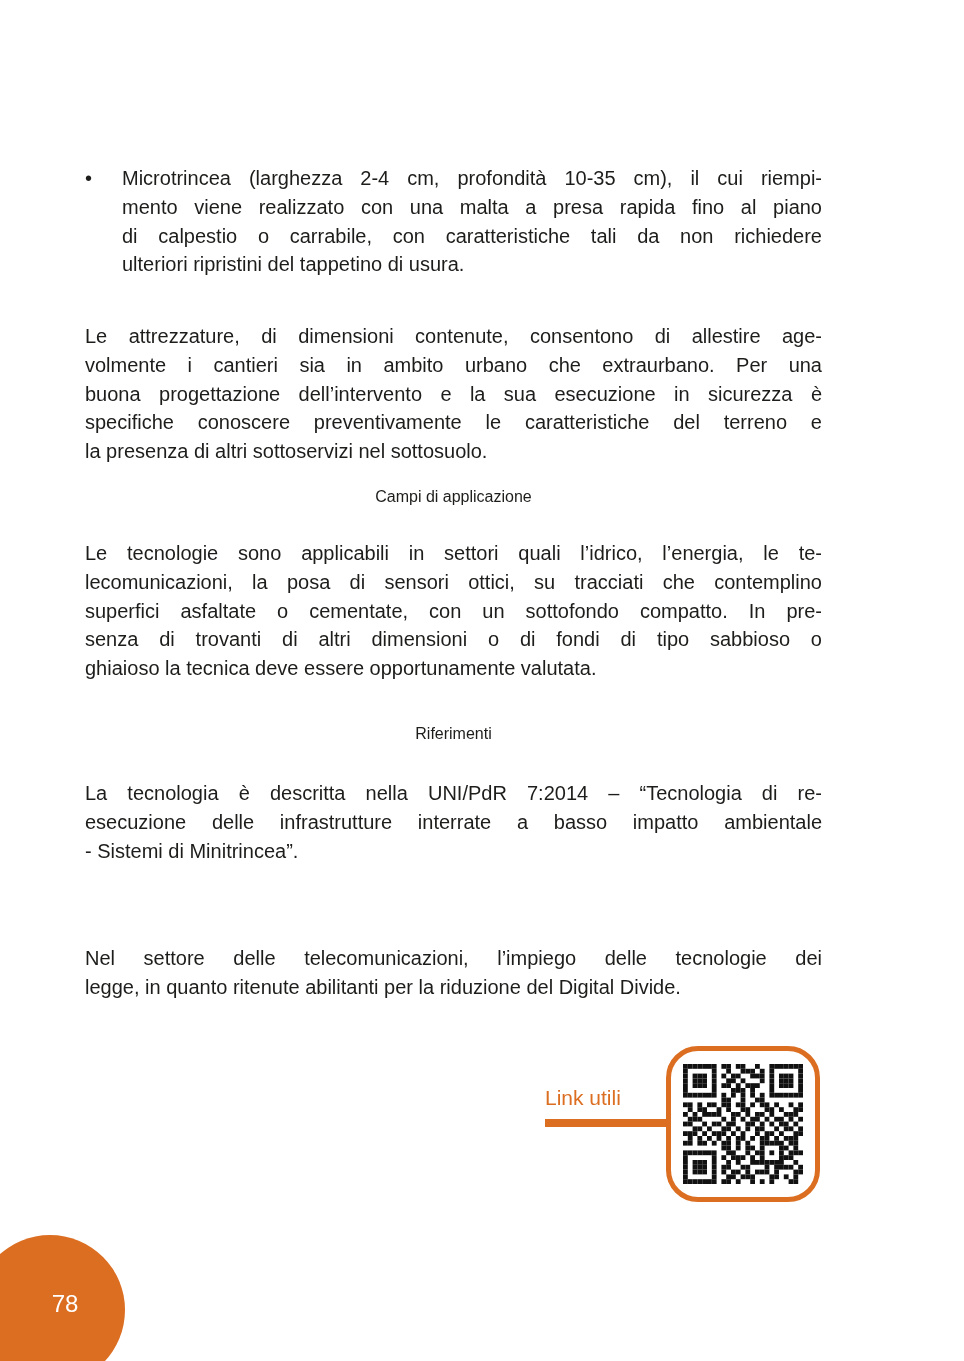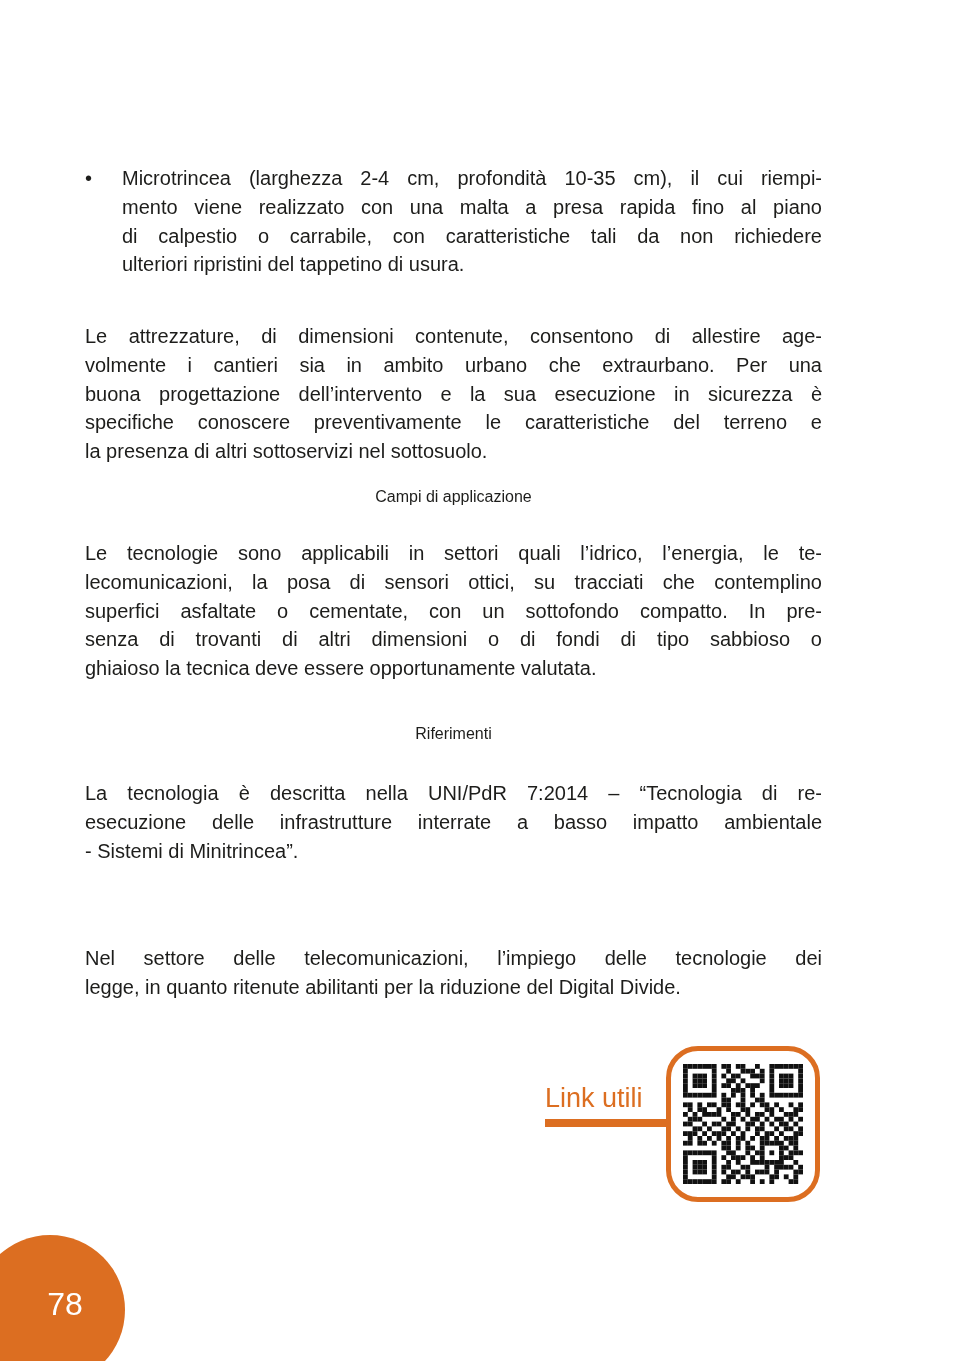--- a/index.html
+++ b/index.html
@@ -20,37 +20,37 @@
   .line.just{text-align:justify;text-align-last:justify;}
   .bullet-row{display:flex;}
   .bullet-dot{flex:0 0 37px;font-size:20px;line-height:28.8px;}
   .bullet-text{flex:1;}
   .heading{
     position:absolute;left:85px;width:737px;
     text-align:center;font-size:16px;line-height:30px;font-weight:400;
   }
   .link-label{
     position:absolute;left:545px;top:1082px;
-    font-size:27px;line-height:32px;font-weight:400;
+    font-size:21px;line-height:32px;font-weight:400;
   }
   .link-underline{position:absolute;left:545px;top:1119px;width:121px;height:8px;}
   .qr-box{
     position:absolute;left:666px;top:1046px;width:154px;height:156px;
     border:5px solid #dc6e21;border-radius:32px;
     background:#ffffff;
     display:flex;align-items:center;justify-content:center;
     box-sizing:border-box;
   }
   .page-circle{
     position:absolute;left:-25px;top:1235px;width:150px;height:150px;
     border-radius:50%;
   }
   .page-num{
     position:absolute;left:90px;top:69px;transform:translate(-50%,-50%);
-    color:#ffffff;font-size:32px;font-weight:400;
+    color:#ffffff;font-size:24px;font-weight:400;
   }
 </style>
 </head>
 <body>
 
 <div class="page" style="color: rgb(29, 29, 27);">
 
   <div class="block bullet-row" style="top:164px;">
     <span class="bullet-dot">•</span>
     <div class="bullet-text">

